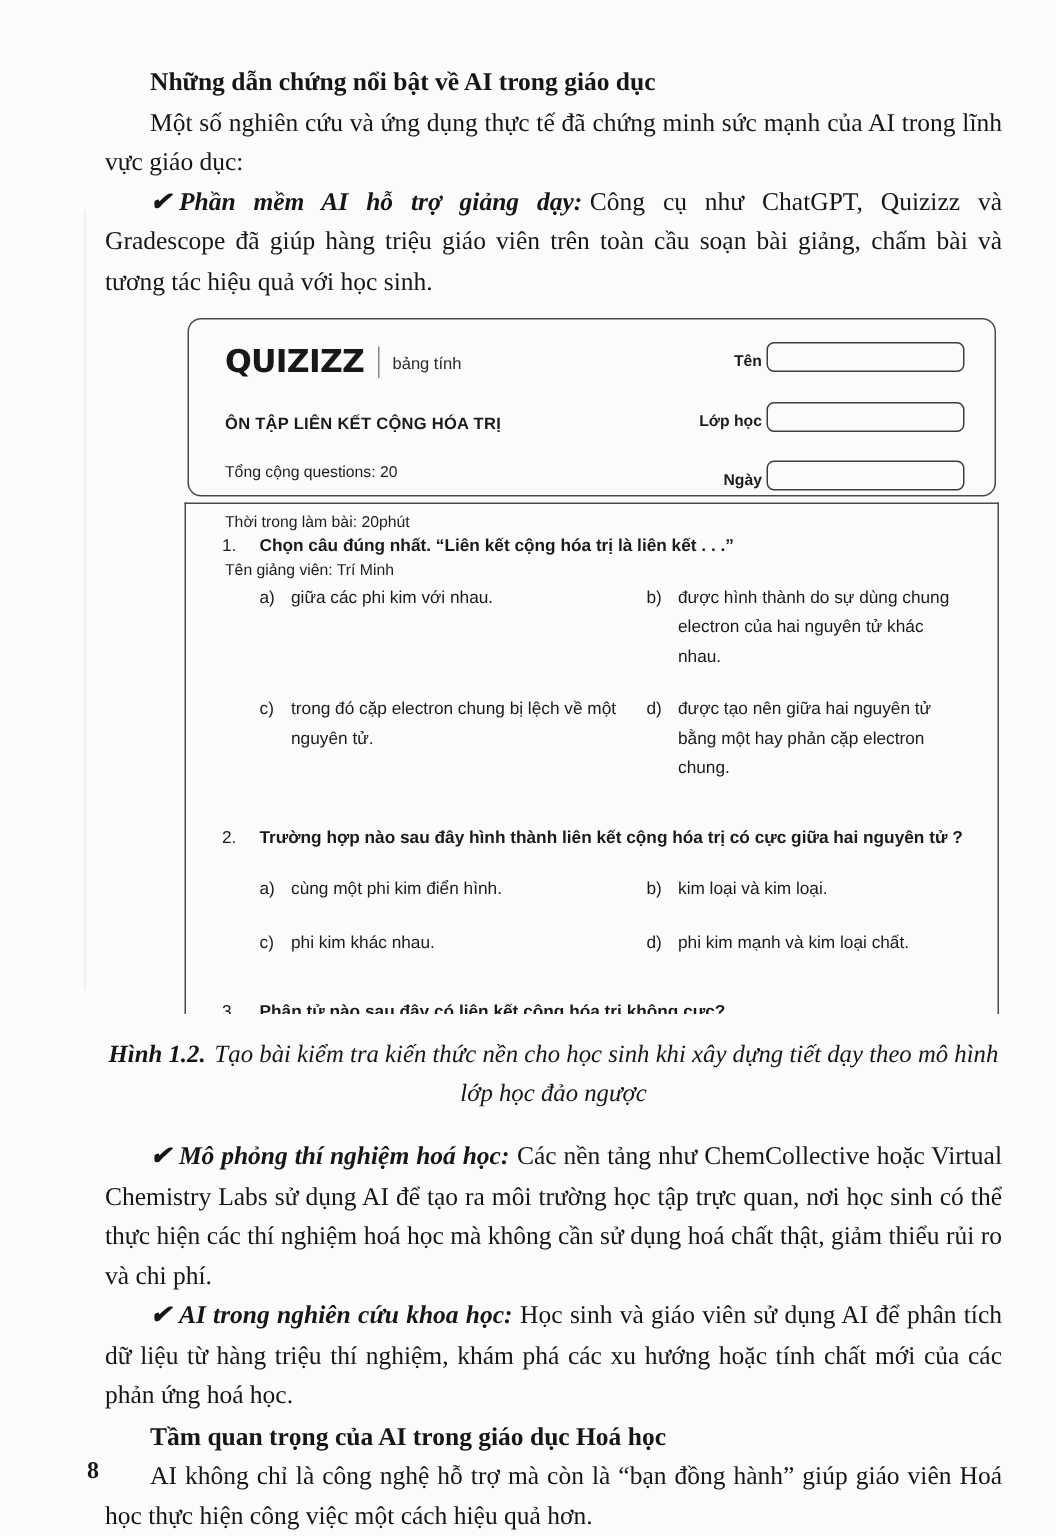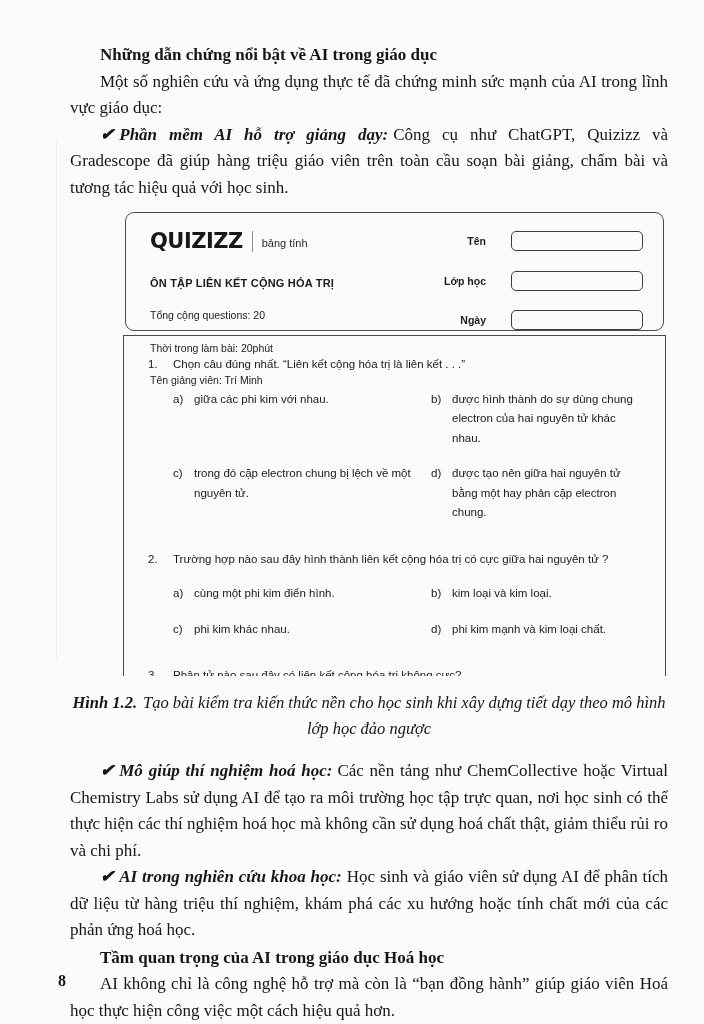--- a/index.html
+++ b/index.html
@@ -40,37 +40,37 @@
   .logo-row { display: flex; align-items: center; gap: 9px; }
   .logo {
     font-family: "DejaVu Sans", sans-serif; font-weight: bold;
     font-size: 21px; letter-spacing: -0.5px; color: #181818;
   }
   .logo-divider { width: 1px; height: 21px; background: #8a8a8a; }
   .logo-tag { font-size: 11px; color: #2a2a2a; padding-top: 4px; }
   .ws-title { font-size: 11px; font-weight: bold; letter-spacing: 0.2px; margin-top: 13px; }
   .ws-meta { font-size: 10.5px; margin-top: 6px; color: #1d1d1d; }
   .ws-fields { display: flex; flex-direction: column; gap: 13px; padding-top: 2px; }
-  .field-row { display: flex; align-items: center; justify-content: flex-end; gap: 25px; }
+  .field-row { display: flex; align-items: flex-start; justify-content: flex-end; gap: 3px; }
   .field-label { font-size: 10.5px; font-weight: bold; color: #1d1d1d; }
   .field-box {
     width: 132px; height: 20px;
     border: 1.4px solid #3d3d3d; border-radius: 5px;
     background: transparent;
   }
   .ws-body {
     margin-top: 4px; height: 341px; overflow: hidden;
     border: 1px solid #4a4a4a; border-bottom: none;
     padding: 19px 22px 0 24px;
     font-size: 11.5px; line-height: 1.7;
   }
   .question + .question { margin-top: 27px; }
   .q-stem-row { display: flex; }
   .q-number { width: 25px; flex-shrink: 0; }
-  .q-stem { flex: 1; }
+  .q-stem { flex: 1; font-weight: bold; }
   .options-grid {
     margin-left: 25px; margin-top: 15px;
     display: grid; grid-template-columns: 252px 1fr;
     column-gap: 6px; row-gap: 16px;
   }
   .option { display: flex; }
   .opt-label { width: 21px; flex-shrink: 0; }
   .opt-text { flex: 1; padding-right: 10px; }
 
   
@@ -198,21 +198,21 @@
           </div>
       </div>
     </div>
 
   </div>
 
   <div class="caption"><span class="caption-label">Hình 1.2.</span><span>Tạo bài kiểm tra kiến thức nền cho học sinh khi xây dựng tiết dạy theo mô hình lớp học đảo ngược</span></div>
 
   <div class="spacer-sm"></div>
 
-  <p class="para"><span class="check">✔</span><span class="lead">Mô giúp thí nghiệm hoá học:</span><span>Các nền tảng như ChemCollective hoặc Virtual Chemistry Labs sử dụng AI để tạo ra môi trường học tập trực quan, nơi học sinh có thể thực hiện các thí nghiệm hoá học mà không cần sử dụng hoá chất thật, giảm thiểu rủi ro và chi phí.</span></p>
+  <p class="para"><span class="check">✔</span><span class="lead">Mô phỏng thí nghiệm hoá học:</span><span>Các nền tảng như ChemCollective hoặc Virtual Chemistry Labs sử dụng AI để tạo ra môi trường học tập trực quan, nơi học sinh có thể thực hiện các thí nghiệm hoá học mà không cần sử dụng hoá chất thật, giảm thiểu rủi ro và chi phí.</span></p>
 
   <p class="para"><span class="check">✔</span><span class="lead">AI trong nghiên cứu khoa học:</span><span>Học sinh và giáo viên sử dụng AI để phân tích dữ liệu từ hàng triệu thí nghiệm, khám phá các xu hướng hoặc tính chất mới của các phản ứng hoá học.</span></p>
 
   <div class="h2">Tầm quan trọng của AI trong giáo dục Hoá học</div>
 
   <p class="para">AI không chỉ là công nghệ hỗ trợ mà còn là “bạn đồng hành” giúp giáo viên Hoá học thực hiện công việc một cách hiệu quả hơn.</p>
 
 </div>
 
 <div class="page-number">8</div>

